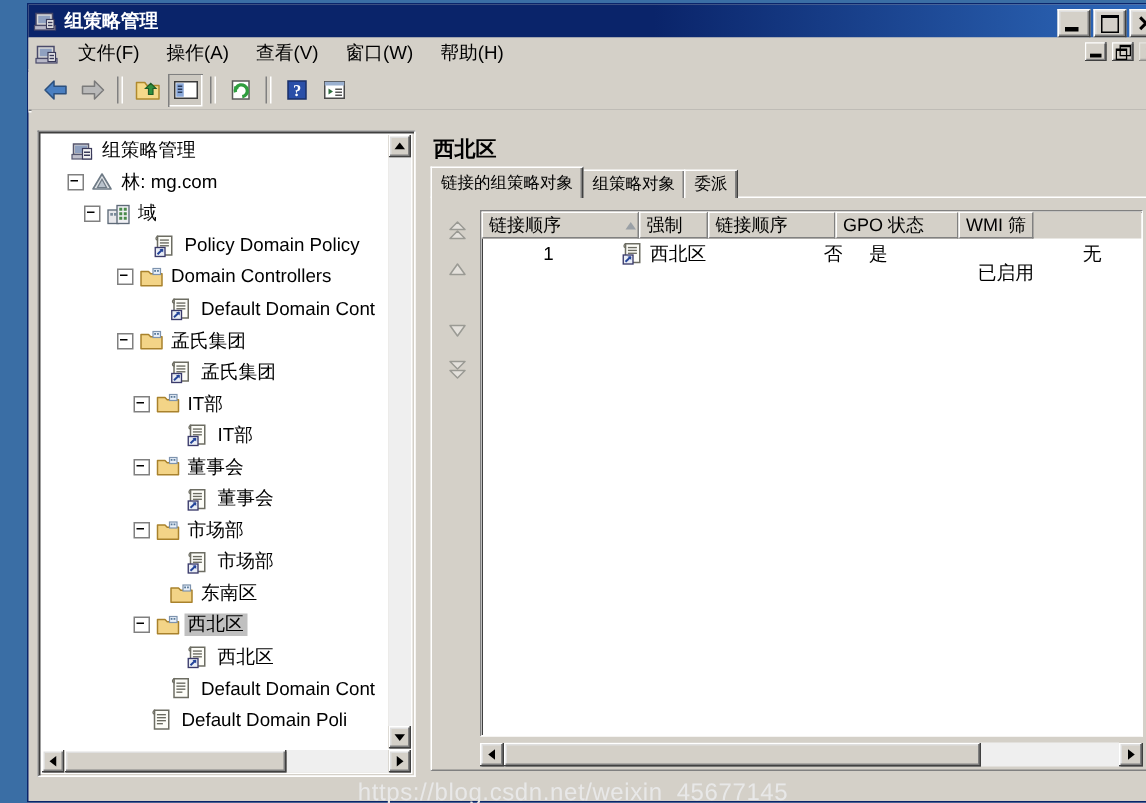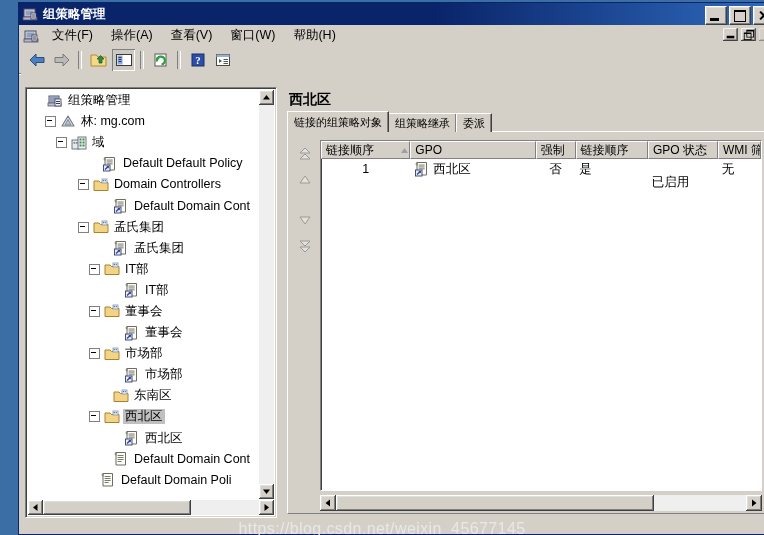--- a/index.html
+++ b/index.html
@@ -342,21 +342,21 @@
               <span style="display: inline-block; width: 16px; height: 16px; flex: 0 0 auto; margin-right: 3px; line-height: 0;"><svg width="16" height="16" viewBox="0 0 16 16">
                   <path d="M3 1.5 L12.5 1.5 L12.5 14 L3 14 Z" fill="#fdfdf8" stroke="#6d6d63" stroke-width="1"></path>
                   <path d="M3 1.5 C1.6 2.4 1.6 3.6 3 4.2 L3 1.5 Z" fill="#e7e2cf" stroke="#6d6d63" stroke-width="0.8"></path>
                   <rect x="4.6" y="3.6" width="6" height="0.9" fill="#6a6a60"></rect>
                   <rect x="4.6" y="5.5" width="6" height="0.9" fill="#6a6a60"></rect>
                   <rect x="4.6" y="7.4" width="6" height="0.9" fill="#6a6a60"></rect>
                   <rect x="1.5" y="9" width="6.5" height="6" fill="#e9edf5" stroke="#3a3a6a" stroke-width="0.9"></rect>
                   <path d="M3 13.5 L6.5 10.2" stroke="#24449a" stroke-width="1.3"></path>
                   <path d="M6.8 10 L4.3 10 L6.8 12.4 Z" fill="#24449a"></path>
                 </svg></span>
-              <span class="lbl">Default Default Policy</span>
+              <span class="lbl">Policy Domain Policy</span>
             </div>
             <div class="node">
               <span class="ind" style="width: 50px;"></span>
               <span class="exp"></span>
               <span style="display: inline-block; width: 16px; height: 16px; flex: 0 0 auto; margin-right: 3px; line-height: 0;"><svg width="16" height="16" viewBox="0 0 16 16">
                   <path d="M1 4 L1 13.5 L15 13.5 L15 5.5 L7.5 5.5 L6 4 Z" fill="#f3d487" stroke="#a9822c" stroke-width="1" stroke-linejoin="round"></path>
                   <rect x="9" y="2" width="5" height="4" fill="#e8f0fa" stroke="#7d93ae" stroke-width="0.8"></rect>
                   <rect x="9.8" y="3" width="1.2" height="1.2" fill="#5a7a9a"></rect>
                   <rect x="11.7" y="3" width="1.2" height="1.2" fill="#5a7a9a"></rect>
                 </svg></span>
@@ -575,21 +575,21 @@
         </div>
       </div>
     </div>
 
     <div id="splitter"></div>
 
     <div id="detail-pane">
       <div id="detail-title">西北区</div>
       <div id="tabs">
           <div class="tab active">链接的组策略对象</div>
-          <div class="tab">组策略继承</div>
+          <div class="tab">组策略对象</div>
           <div class="tab">委派</div>
         </div>
       <div id="tab-body">
 
         <div id="order-btns">
           <div class="ord-btn">
             <svg width="18" height="15" viewBox="0 0 18 15">
               <path d="M9 1 L14 6 L4 6 Z" fill="#e4e1dc" stroke="#9a9a94" stroke-width="1" stroke-linejoin="round"></path>
               <path d="M9 7 L14 12 L4 12 Z" fill="#e4e1dc" stroke="#9a9a94" stroke-width="1" stroke-linejoin="round"></path>
             </svg>
@@ -612,23 +612,20 @@
           </div>
         </div>
 
         <div id="list-wrap">
           <div id="lv-head">
               <div class="lv-th" style="width: 105px; justify-content: space-between;">
                 <span>链接顺序</span>
                 <span class="sort-arrow"><svg width="9" height="7" viewBox="0 0 9 7">
                     <path d="M4.5 1 L8 6 L1 6 Z" fill="#9aa0a6"></path>
                   </svg></span>
-              </div>
-              <div class="lv-th" style="width: 148px;">
-                <span>GPO</span>
               </div>
               <div class="lv-th" style="width: 46px; justify-content: flex-start;">
                 <span>强制</span>
               </div>
               <div class="lv-th" style="width: 85px;">
                 <span>链接顺序</span>
               </div>
               <div class="lv-th" style="width: 82px;">
                 <span>GPO 状态</span>
               </div>

